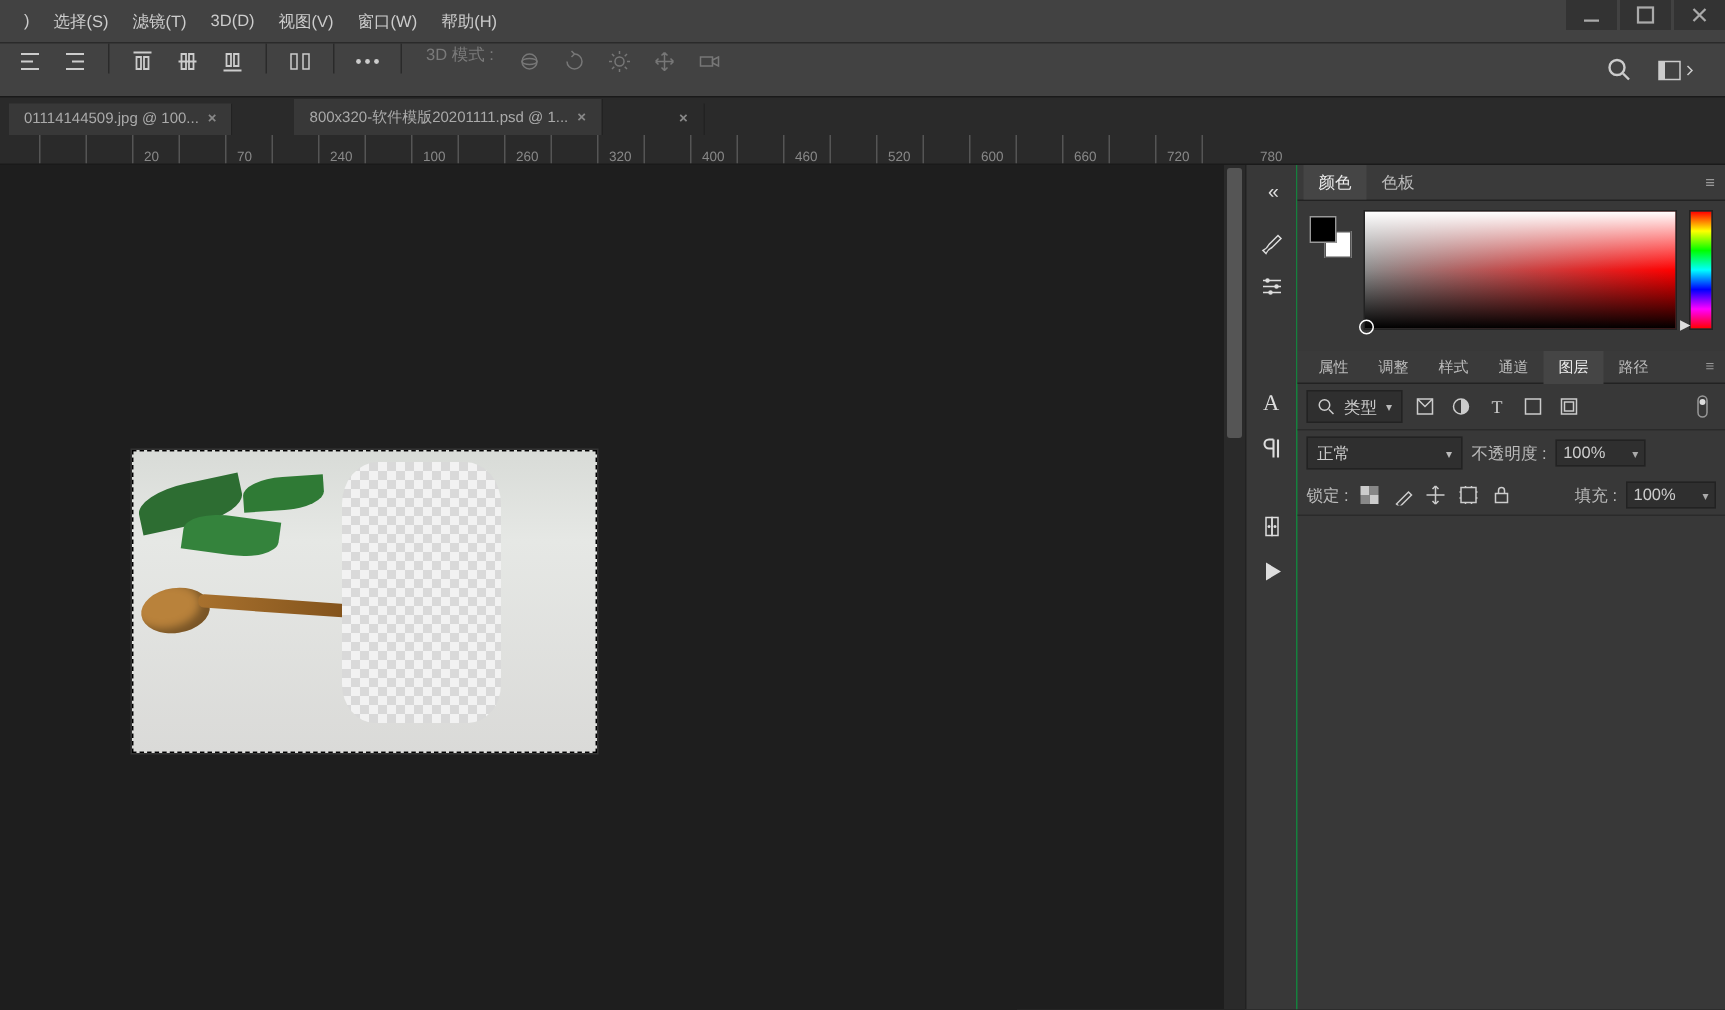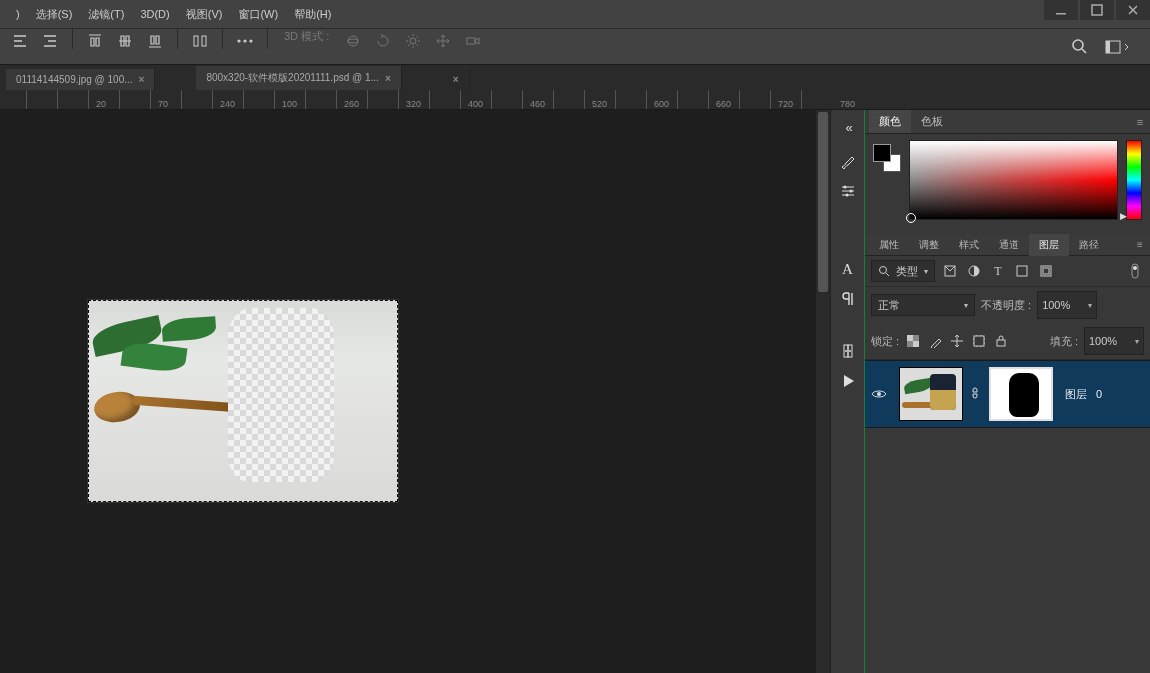--- a/index.html
+++ b/index.html
@@ -82,21 +82,21 @@
 .spectrum-pick { position: absolute; left: -4px; bottom: -4px; width: 10px; height: 10px; border: 1px solid #fff; border-radius: 50%;}
 .spec-arrow { position: absolute; right: -10px; bottom: -2px; color: #ddd; font-size: 9px;}
 
 .panel-tabs.small { height: 22px; font-size: 10px; }
 .layers-toolbar { display: flex; align-items: center; gap: 6px; padding: 4px 6px; border-bottom: 1px solid #2a2a2a;}
 .combo { display: inline-flex; align-items: center; background: #2f2f2f; border: 1px solid #222; height: 22px; padding: 0 6px; gap: 6px;}
 .combo .chev { color: #bbb; font-size: 8px;}
 .tinybtn { width: 18px; height: 18px; display: flex; align-items: center; justify-content: center; color: #ccc;}
 .row { display: flex; align-items: center; gap: 6px; padding: 4px 6px; }
 .row .lbl { color: #bbb; }
-.pct-box { width: 60px; height: 28px; background: #2f2f2f; border:1px solid #222; display: flex; align-items:center; justify-content: space-between; padding: 0 4px;}
+.pct-box { width: 60px; height: 18px; background: #2f2f2f; border:1px solid #222; display: flex; align-items:center; justify-content: space-between; padding: 0 4px;}
 .pct-box .chev { font-size: 8px; color: #aaa;}
 .lock-row .icon { width: 16px; height: 16px; display: inline-flex; align-items: center; justify-content: center;}
 
 
 .layers-list { flex: 1; overflow: auto; }
 .layer-row { display: flex; align-items: center; gap: 6px; padding: 6px 6px; background: #0f3a5c; border-top: 1px solid #1a1a1a; border-bottom: 1px solid #1a1a1a;}
 .layer-row .eye { width: 22px; text-align: center; color: #ddd;}
 .thumb { width: 64px; height: 54px; background: #dcdcdb; border: 1px solid #000; position: relative; overflow: hidden;}
 .thumb .mini-leaf{position:absolute;left:4px;top:12px;width:28px;height:12px;background:#2d6d32;border-radius:50% 0 50% 0;transform:rotate(-10deg);}
 .thumb .mini-jar{position:absolute;left:30px;top:6px;width:26px;height:36px;background:#1a2333;border-radius:4px;}
@@ -511,47 +511,20 @@
             <path d="M5 6v-2a2 2 0 0 1 4 0v2" fill="none" stroke="#ccc"></path>
           </svg>
         </span>
       <span class="lbl" style="margin-left:auto">填充 :</span>
       <div class="pct-box">
         <span>100%</span>
         <span class="chev">▾</span>
       </div>
     </div>
 
-    <div class="layers-list">
-      <div class="layer-row">
-        <div class="eye">
-          <svg width="16" height="16">
-              <path d="M1 8c2-4 12-4 14 0-2 4-12 4-14 0z" fill="none" stroke="#ddd"></path>
-              <circle cx="8" cy="8" r="2" fill="#ddd"></circle>
-            </svg>
-        </div>
-        <div class="thumb">
-          <div class="mini-leaf"></div>
-          <div class="mini-spoon"></div>
-          <div class="mini-jar"></div>
-        </div>
-        <div class="link-ic">
-          <svg width="12" height="14">
-              <path d="M4 3a2 2 0 0 1 4 0v2h-4zM4 9a2 2 0 0 0 4 0v-2h-4z" fill="none" stroke="#ddd"></path>
-            </svg>
-        </div>
-        <div class="mask-thumb">
-          <div class="blob"></div>
-        </div>
-        <div class="layer-name">
-          <span>图层</span>
-          <span style="margin-left:6px">0</span>
-        </div>
-      </div>
-    </div>
 
   </div>
 </div>
 
 <div class="annotation">
   
   
 </div>
 
 </body></html>

